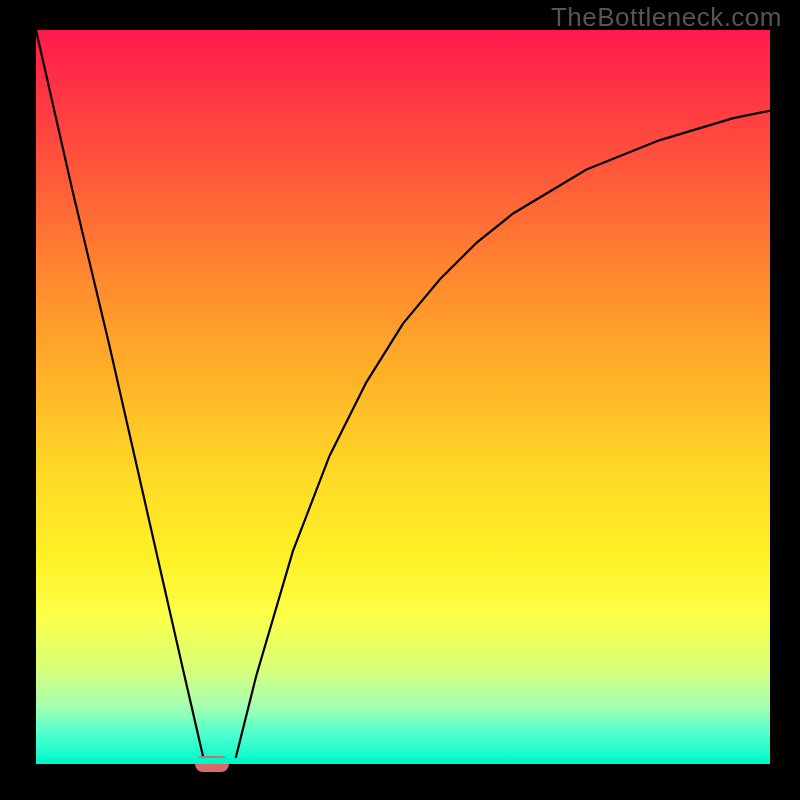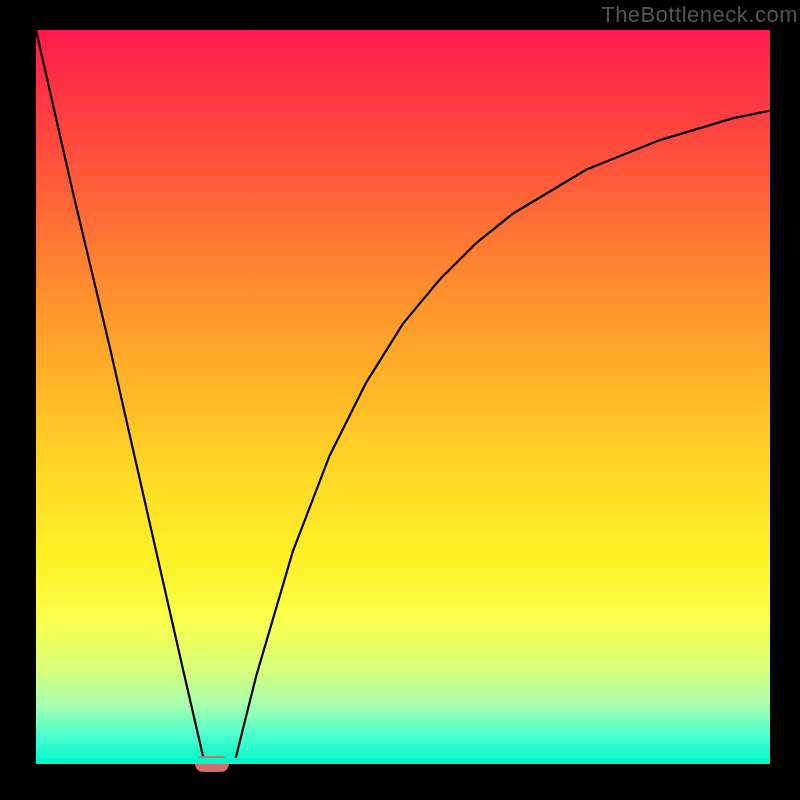--- a/index.html
+++ b/index.html
@@ -13,23 +13,23 @@
   }
   .frame {
     position: relative;
     width: 800px;
     height: 800px;
     background: #000;
   }
   .watermark {
     position: absolute;
     top: 2px;
-    right: 2px;
+    right: 18px;
     color: #555;
-    font-size: 22px;
+    font-size: 26px;
     font-weight: 500;
     letter-spacing: 0.5px;
     z-index: 10;
   }
   .plot {
     position: absolute;
     left: 36px;
     top: 30px;
     width: 734px;
     height: 734px;

